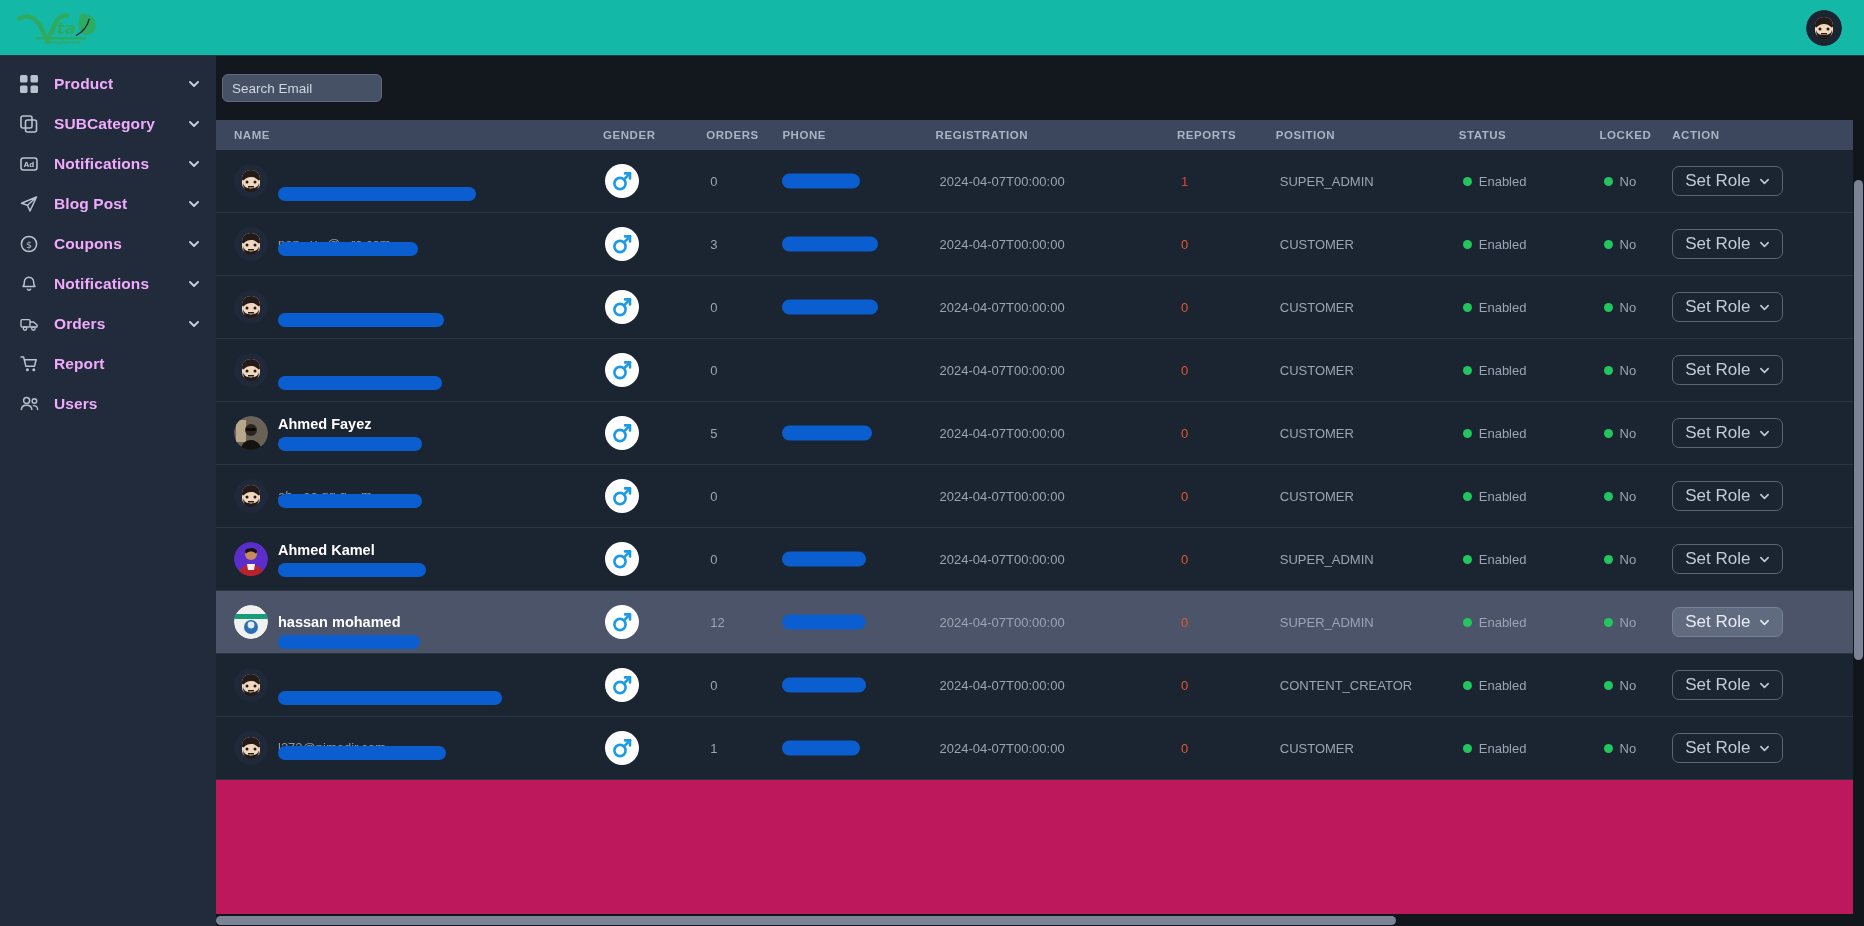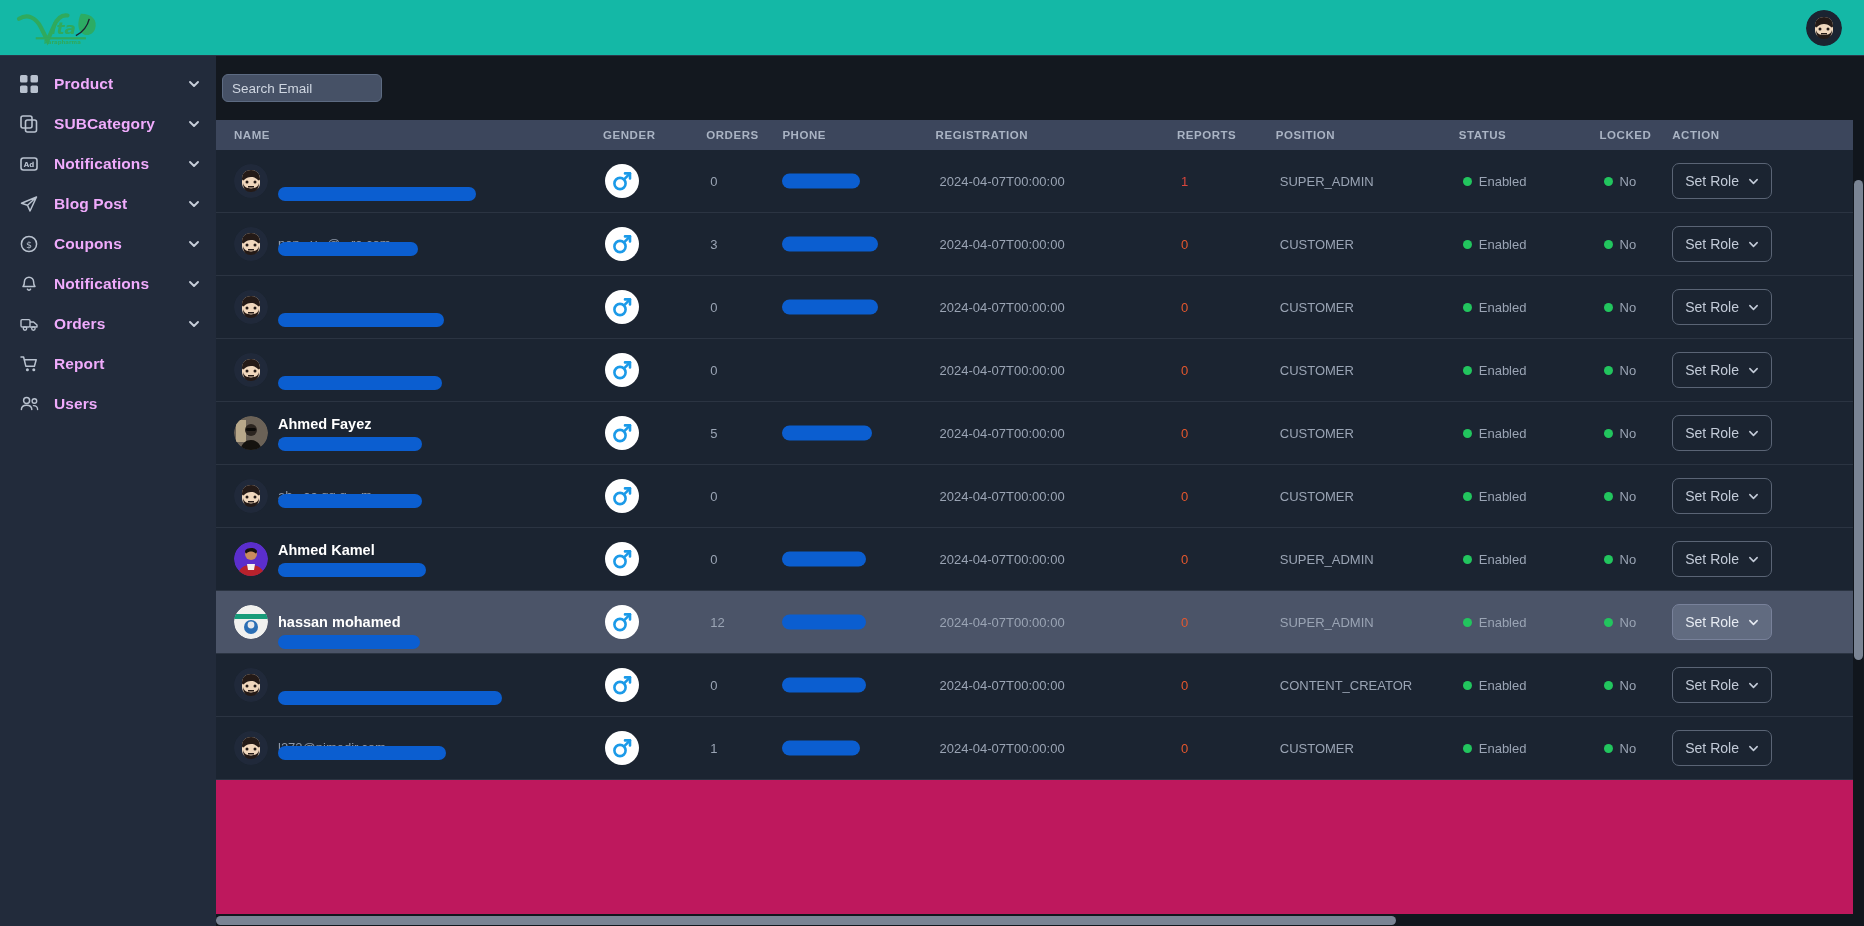--- a/index.html
+++ b/index.html
@@ -96,24 +96,24 @@
   .reports-val { color: #e4572e; font-size: 13px; padding-left: 6px; }
   .reports-val.alert { color: #d9453c; }
   .position-val { color: #9aa4b4; font-size: 13px; padding-left: 4px; white-space: nowrap; text-align: center; }
 
   .dot-cell { display: flex; align-items: center; gap: 7px; padding-left: 4px; }
   .dot { width: 9px; height: 9px; border-radius: 50%; background: #22c55e; flex: 0 0 9px; }
   .dot-label { color: #9aa4b4; font-size: 13px; }
 
   .role-btn {
     display: inline-flex; align-items: center; justify-content: center; gap: 9px;
-    height: 36px; padding: 0 12px;
+    height: 30px; padding: 0 12px;
     border: 1px solid #5a6475; border-radius: 7px;
     background: transparent; color: #c3cbd8;
-    font-size: 14px; font-family: "Liberation Sans", sans-serif;
+    font-size: 17px; font-family: "Liberation Sans", sans-serif;
     cursor: pointer; white-space: nowrap;
   }
   tr.hovered .role-btn { background: #5c real; }
   tr.hovered .role-btn { background: #616b80; border-color: #78819a; color: #e7ebf2; }
 
   
   .vscroll {
     position: absolute; top: 0; right: 0; width: 11px; height: 100%;
     background: #11161d;
   }

